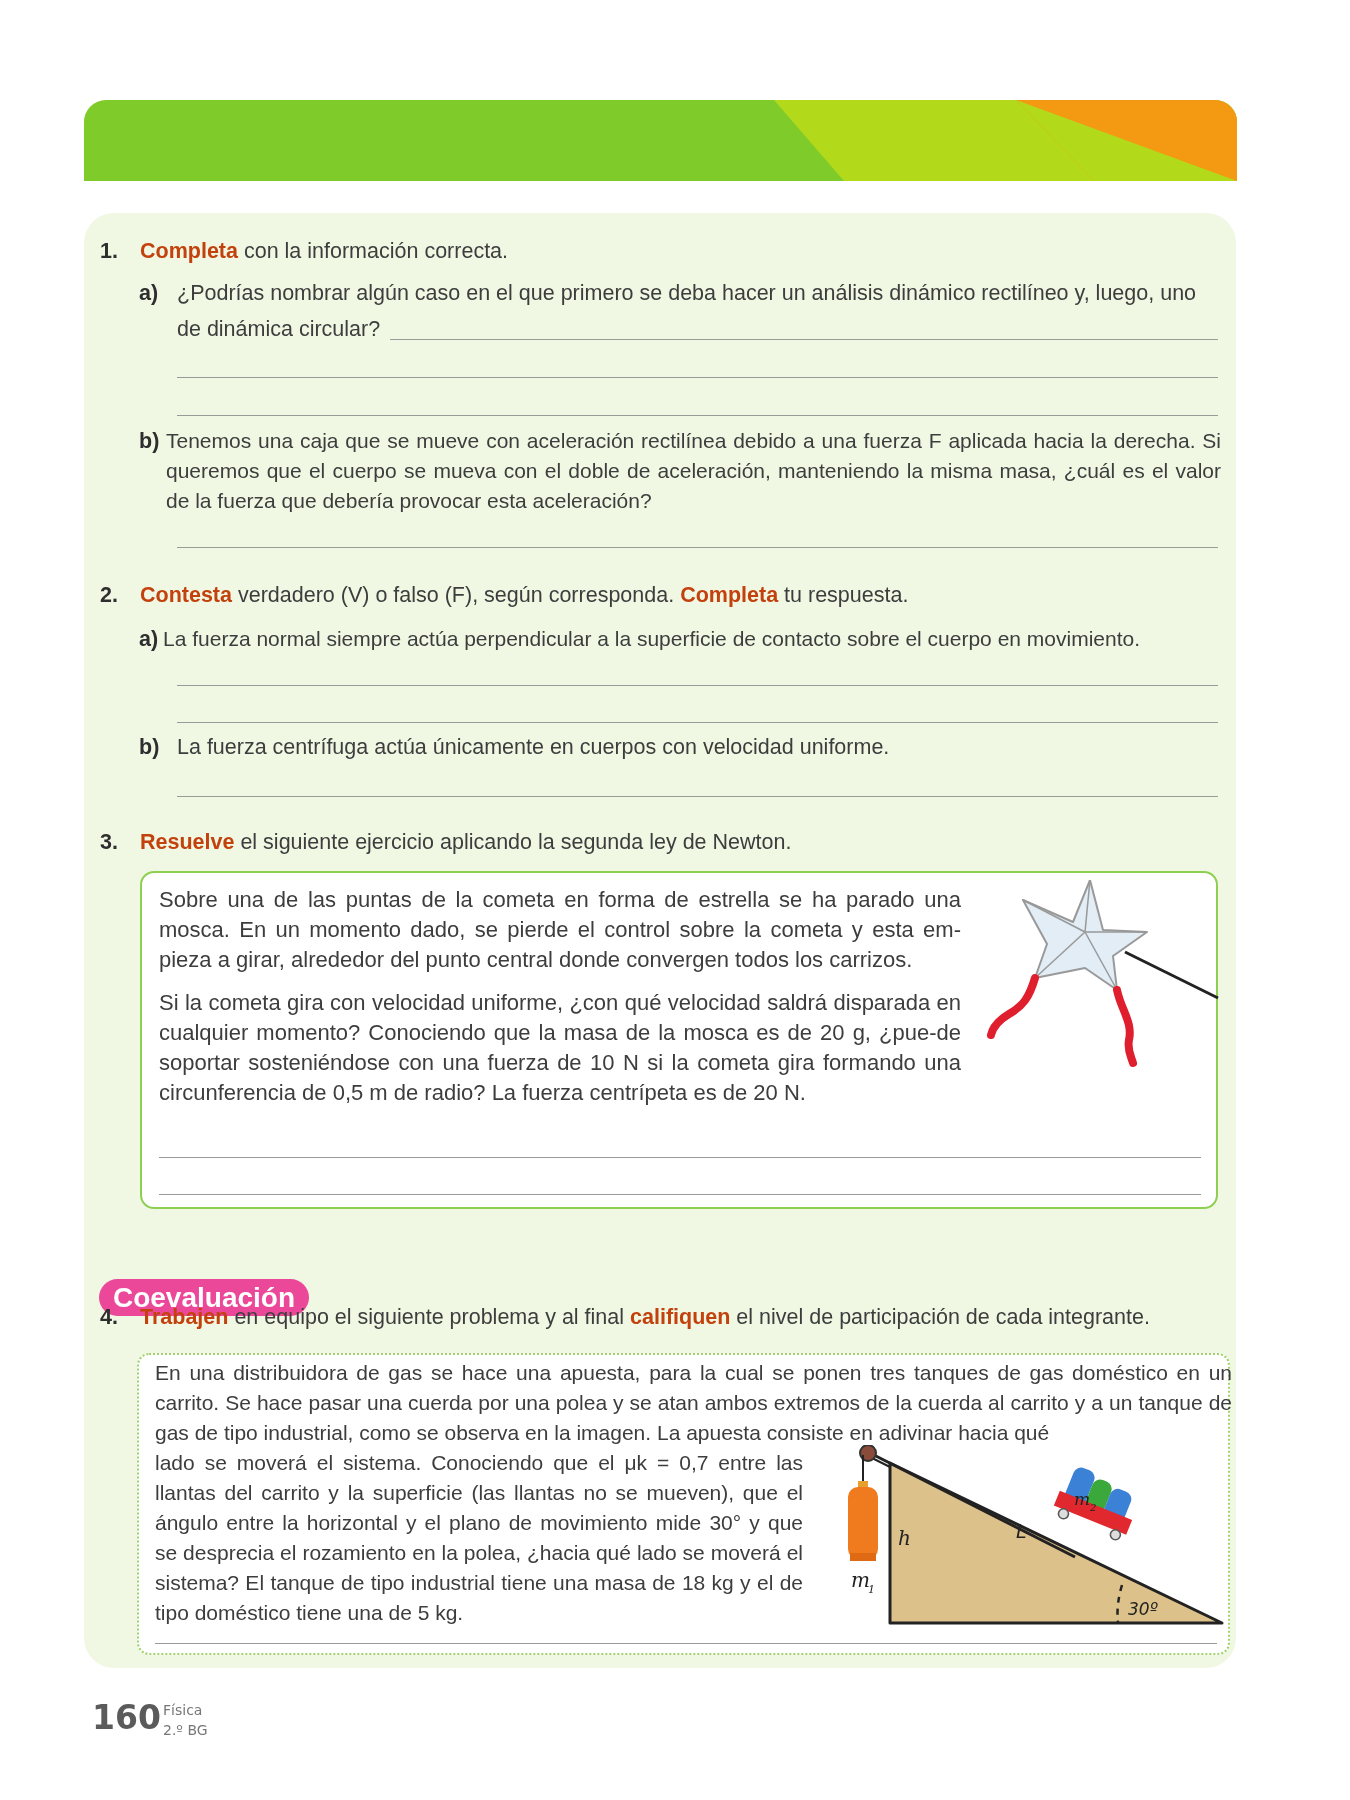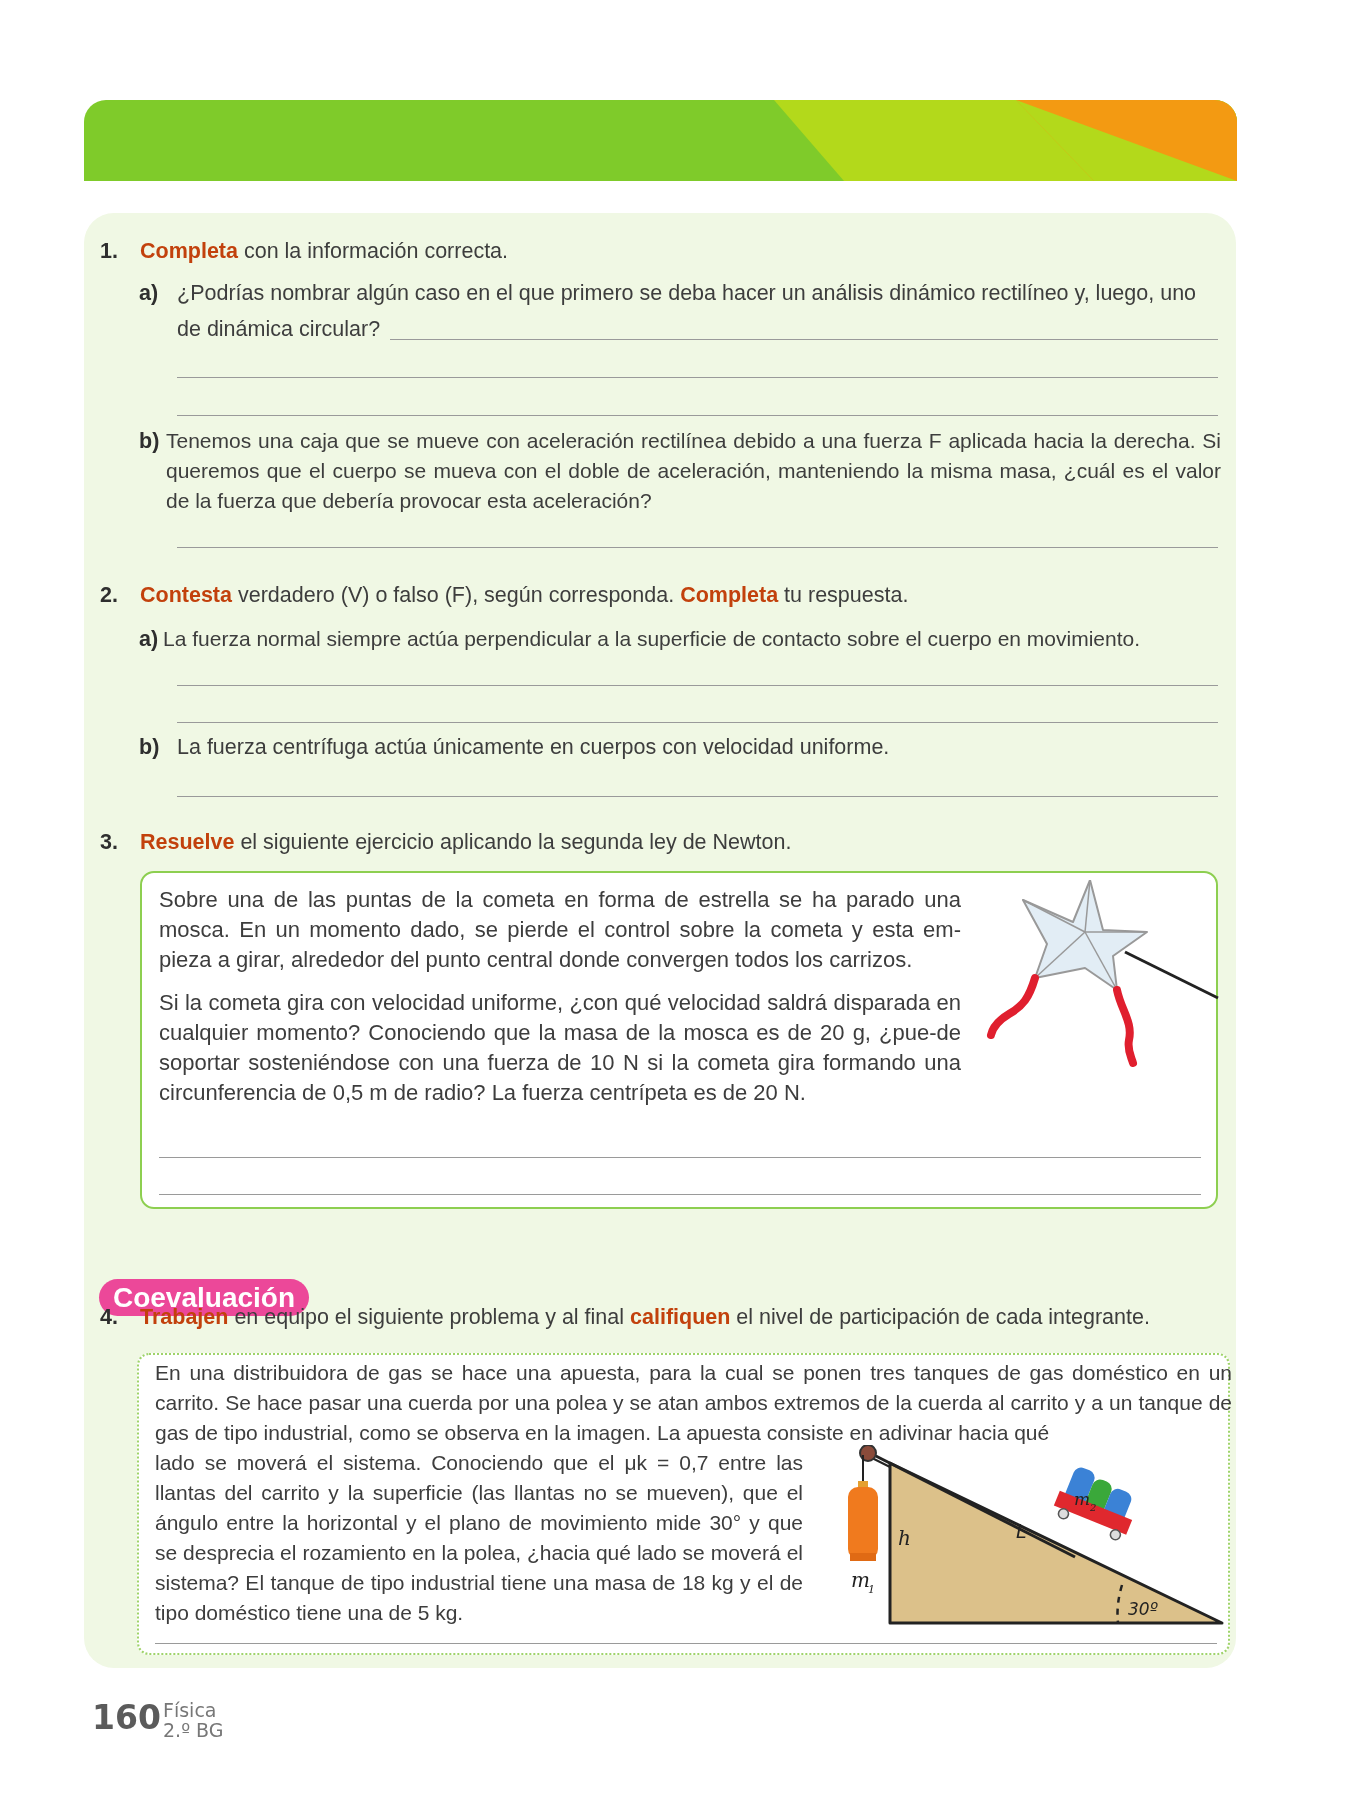--- a/index.html
+++ b/index.html
@@ -21,21 +21,21 @@
   b { color:#c2410c; }
   .line { position:absolute; height:0; border-top:1.5px solid #9a9a9a; }
   .box3 { position:absolute; left:140px; top:871px; width:1078px; height:338px; background:#ffffff;
           border:2px solid #8dcf50; border-radius:14px; box-sizing:border-box; }
   .pill { position:absolute; left:99px; top:1248px; width:210px; height:37px; background:#ec4899;
           border-radius:19px; color:#fff; font-weight:bold; font-size:28px; line-height:37px; text-align:center;margin-top:31px; }
   .box4 { position:absolute; left:137px; top:1353px; width:1093px; height:302px; background:#ffffff;
           border:2px dotted #9fd36a; border-radius:12px; box-sizing:border-box; }
   .footer-num { position:absolute; left:92px; top:1698px; font-size:33px; font-weight:bold; color:#5b5b5b;
                 font-family:"DejaVu Sans", sans-serif; }
-  .footer-sub { position:absolute; left:163px; top:1700px; font-size:19px; line-height:20px; color:#777;
+  .footer-sub { position:absolute; left:163px; top:1700px; font-size:14px; line-height:20px; color:#777;
                 font-family:"DejaVu Sans", sans-serif; }
   .para { position:absolute; font-size:22px; line-height:30px; color:#3d3d3d; text-align:justify; }
 </style>
 </head>
 <body>
 
 <div class="header">
   <svg class="dua-band" width="1153" height="81" viewBox="0 0 1153 81">
     <polygon points="690,0 1153,0 1153,81 760,81" fill="#b3d91b"></polygon>
     <polygon points="932,0 1153,0 1153,81 1010,81" fill="#f39a12"></polygon>

